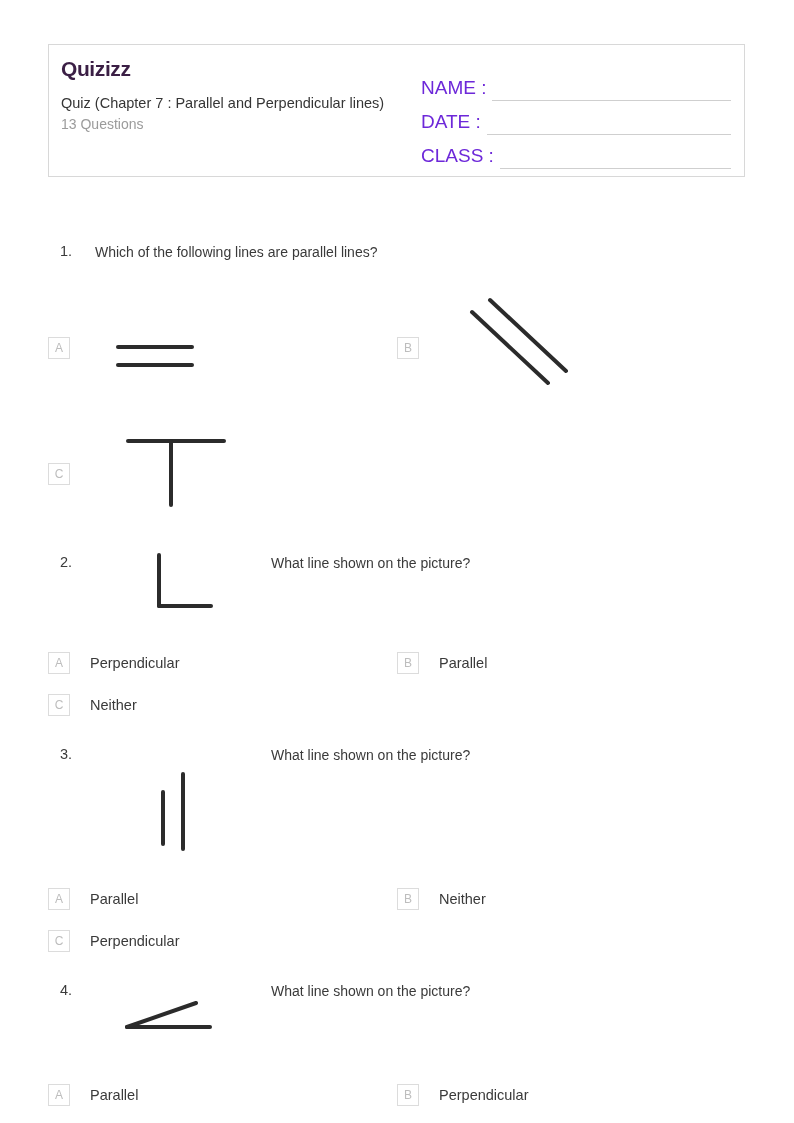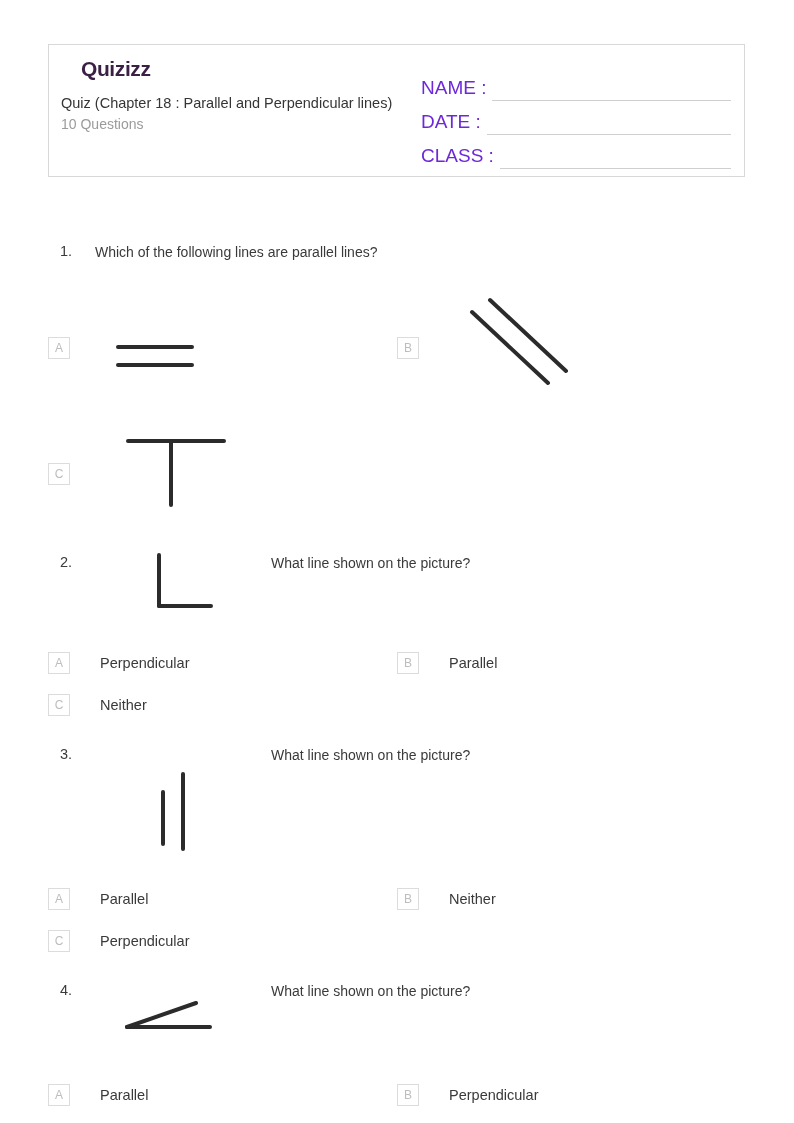--- a/index.html
+++ b/index.html
@@ -41,21 +41,20 @@
     width: 350px;
   }
   .logo {
     font-size: 21px;
     font-weight: bold;
     color: #3b1f45;
     letter-spacing: -0.4px;
     line-height: 1;
     margin-bottom: 14px;
     white-space: nowrap;
-    margin-left: 20px;
   }
   .quiz-title {
     font-size: 14.5px;
     color: #353535;
     line-height: 1.45;
     max-width: 340px;
   }
   .quiz-count {
     font-size: 14px;
     color: #9b9b9b;
@@ -118,38 +117,38 @@
     align-items: center;
     justify-content: center;
     font-size: 12px;
     color: #bdbdbd;
     background: #fff;
     flex: none;
   }
   .opt-label {
     font-size: 14.5px;
     color: #3a3a3a;
-    margin-left: 30px;
+    margin-left: 20px;
     white-space: nowrap;
   }
 
   .figure { position: absolute; }
   .figure svg { display: block; }
 </style>
 </head>
 <body>
 
 <div class="page">
 
   <div class="header-card">
 
     <div class="header-left">
       <div class="logo">Quizizz</div>
-      <div class="quiz-title">Quiz (Chapter 18 : Parallel and Perpendicular lines)</div>
-      <div class="quiz-count">10 Questions</div>
+      <div class="quiz-title">Quiz (Chapter 7 : Parallel and Perpendicular lines)</div>
+      <div class="quiz-count">13 Questions</div>
     </div>
 
     <div class="header-right">
       <div class="field-row">
         <span class="field-label">NAME :</span>
         <span class="field-line"></span>
       </div>
       <div class="field-row">
         <span class="field-label">DATE :</span>
         <span class="field-line"></span>

